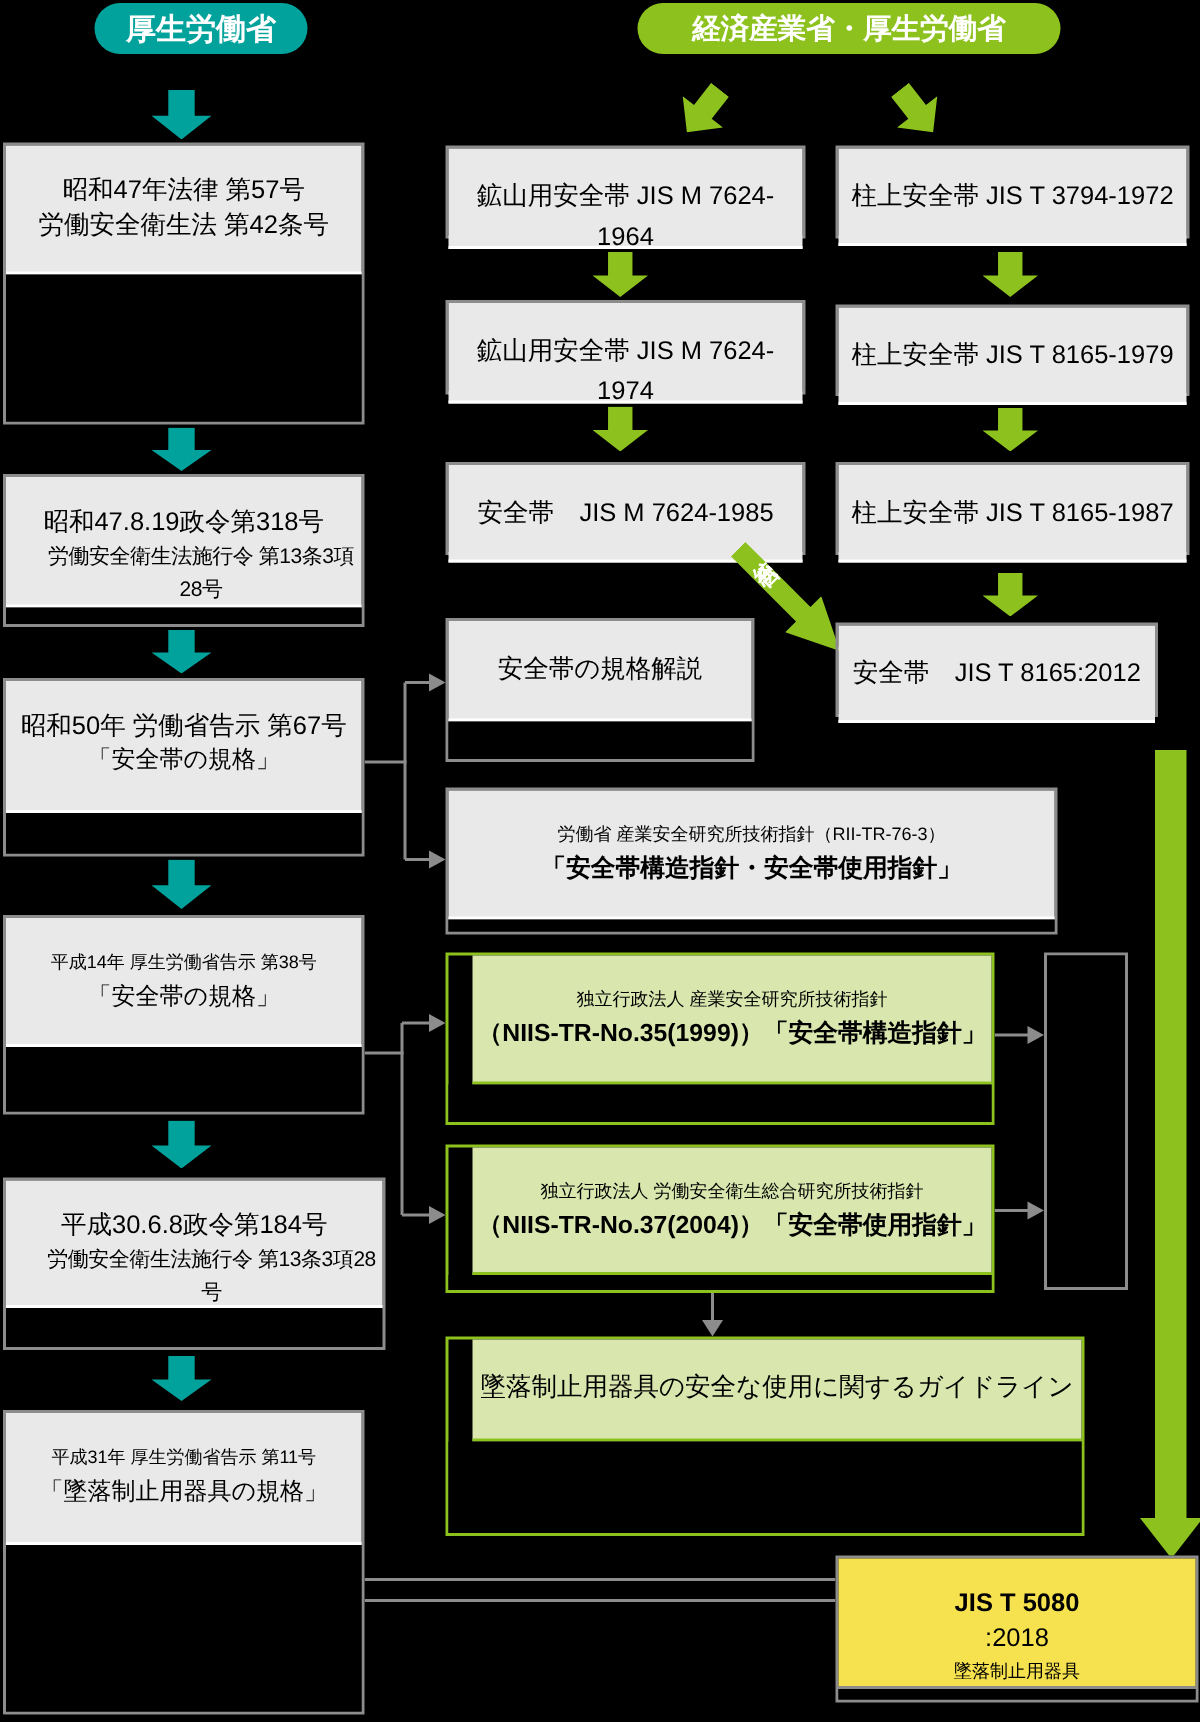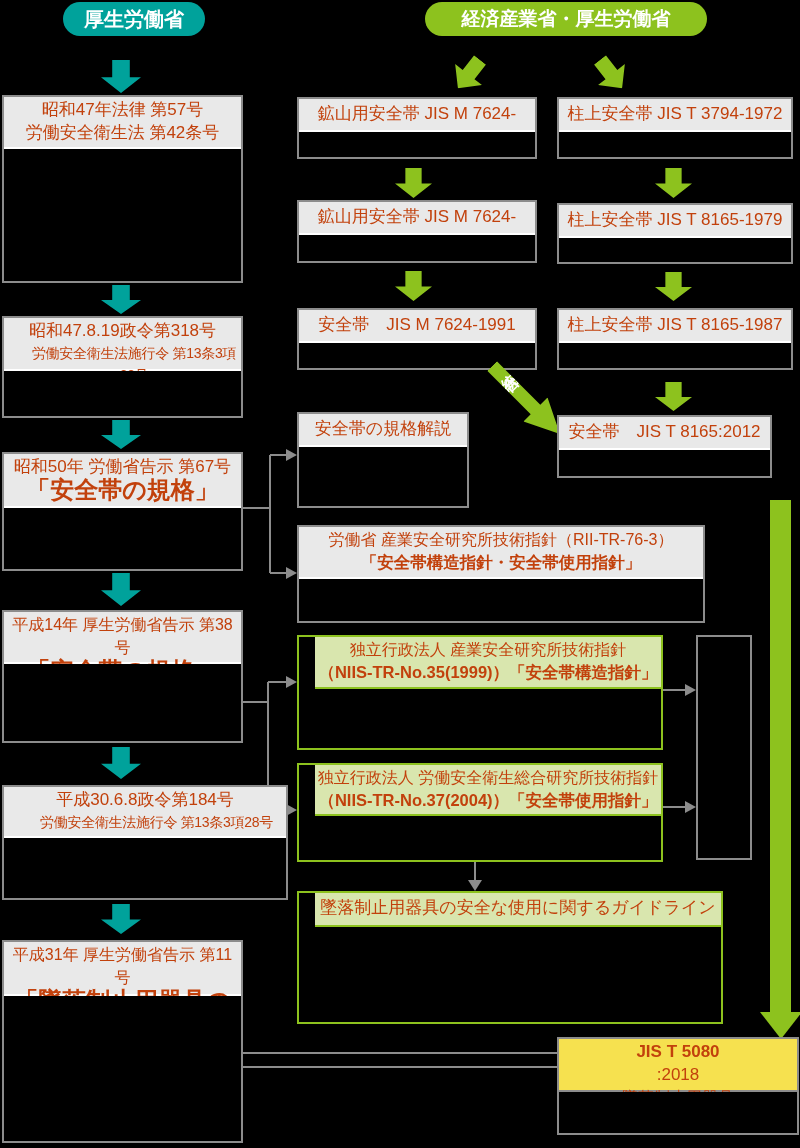--- a/index.html
+++ b/index.html
@@ -5,30 +5,30 @@
   html,body{margin:0;padding:0;background:#000;}
   #stage{position:relative;width:800px;height:1148px;background:#000;overflow:hidden;
          font-family:"Liberation Sans",sans-serif;color:#111;border-radius:12px;}
   .pill{position:absolute;border-radius:17px;color:#fff;font-weight:bold;
         display:flex;align-items:center;justify-content:center;}
   .pill.teal{background:#00a29b;font-size:20px;}
   .pill.green{background:#8dc21e;font-size:19px;}
   .box{position:absolute;border:2px solid #8c8c8c;background:#000;box-sizing:border-box;
        display:flex;flex-direction:column;}
   .box .hd{background:#e9e9e9;border-bottom:2px solid #fff;text-align:center;
-           padding:1px 2px;color:#c2410c;}
+           padding:18px 2px;color:#000000;}
   .box .bd{flex:1;background:#000;}
   .box.green-box{border-color:#8dc21e;}
   .box.green-box .hd{background:#d9e6ae;border-bottom-color:#8dc21e;margin-left:16px;}
   .box.yellow-box .hd{background:#f6e14f;border-bottom-color:#8c8c8c;}
   .hd span{display:block;}
   .l17{font-size:17px;line-height:23px;}
-  .l16{font-size:16px;line-height:23px;}
+  .l16{font-size:12px;line-height:23px;}
   .l14{font-size:14px;line-height:22px;letter-spacing:-0.3px;margin-left:23px;}
-  .l18b{font-size:24px;line-height:24px;font-weight:bold;}
+  .l18b{font-size:16px;line-height:24px;font-weight:normal;}
   .l165b{font-size:16.5px;line-height:23px;font-weight:bold;}
   .one17{font-size:17px;line-height:27px;}
   .one17-left{font-size:17px;line-height:27px;text-align:left;padding-left:8px;}
   .arrow{position:absolute;
          clip-path:polygon(28% 0,72% 0,72% 52%,100% 52%,50% 100%,0 52%,28% 52%);}
   .arrow.teal{background:#00a29b;}
   .arrow.green{background:#8dc21e;}
   .merge-arrow{position:absolute;left:509px;top:352px;width:34px;height:96px;background:#8dc21e;
          clip-path:polygon(30% 0,70% 0,70% 64%,100% 64%,50% 100%,0 64%,30% 64%);
          transform:rotate(-45deg);display:flex;justify-content:center;}
@@ -119,21 +119,21 @@
   <div class="box z2" style="left:2px;top:610px;width:241px;height:133px;">
     <div class="hd" style="height:48px;">
       <span class="l16">平成14年 厚生労働省告示 第38号</span>
       <span class="l18b">「安全帯の規格」</span>
     </div>
     <div class="bd"></div>
   </div>
 
   <div class="arrow teal z2" style="left:101px;top:747px;width:40px;height:32px;"></div>
 
-  <div class="box z2" style="left:2px;top:785px;width:286px;height:115px;gap:28px;">
+  <div class="box z2" style="left:2px;top:785px;width:255px;height:115px;gap:28px;">
     <div class="hd" style="height:47px;">
       <span class="l17">平成30.6.8政令第184号</span>
       <span class="l14">労働安全衛生法施行令 第13条3項28号</span>
     </div>
     <div class="bd"></div>
   </div>
 
   <div class="arrow teal z2" style="left:101px;top:904px;width:40px;height:30px;"></div>
 
   <div class="box z2" style="left:2px;top:940px;width:241px;height:203px;">
@@ -152,21 +152,21 @@
   <div class="arrow green z2" style="left:395px;top:168px;width:37px;height:30px;"></div>
 
   <div class="box z2" style="left:297px;top:200px;width:240px;height:63px;">
     <div class="hd one17" style="height:29px;">鉱山用安全帯 JIS M 7624-1974</div>
     <div class="bd"></div>
   </div>
 
   <div class="arrow green z2" style="left:395px;top:271px;width:37px;height:30px;"></div>
 
   <div class="box z2" style="left:297px;top:308px;width:240px;height:62px;">
-    <div class="hd one17" style="height:29px;">安全帯　JIS M 7624-1991</div>
+    <div class="hd one17" style="height:29px;">安全帯　JIS M 7624-1985</div>
     <div class="bd"></div>
   </div>
 
   <div class="merge-arrow z2">
     <span>統合</span>
   </div>
 
   <div class="box z2" style="left:557px;top:97px;width:236px;height:62px;">
     <div class="hd one17" style="height:29px;">柱上安全帯 JIS T 3794-1972</div>
     <div class="bd"></div>
@@ -189,21 +189,21 @@
   <div class="arrow green z2" style="left:655px;top:382px;width:37px;height:29px;"></div>
 
   <div class="box z2" style="left:557px;top:415px;width:215px;height:63px;">
     <div class="hd one17" style="height:29px;">安全帯　JIS T 8165:2012</div>
     <div class="bd"></div>
   </div>
 
   <div class="big-arrow-body z2"></div>
   <div class="big-arrow-head z2"></div>
 
-  <div class="box z2" style="left:297px;top:412px;width:172px;height:96px;">
+  <div class="box z2" style="left:297px;top:412px;width:206px;height:96px;">
     <div class="hd one17" style="height:29px;">安全帯の規格解説</div>
     <div class="bd"></div>
   </div>
 
   <div class="box z2" style="left:297px;top:525px;width:408px;height:98px;">
     <div class="hd" style="height:48px;">
       <span class="l16">労働省 産業安全研究所技術指針（RII-TR-76-3）</span>
       <span class="l165b">「安全帯構造指針・安全帯使用指針」</span>
     </div>
     <div class="bd"></div>

